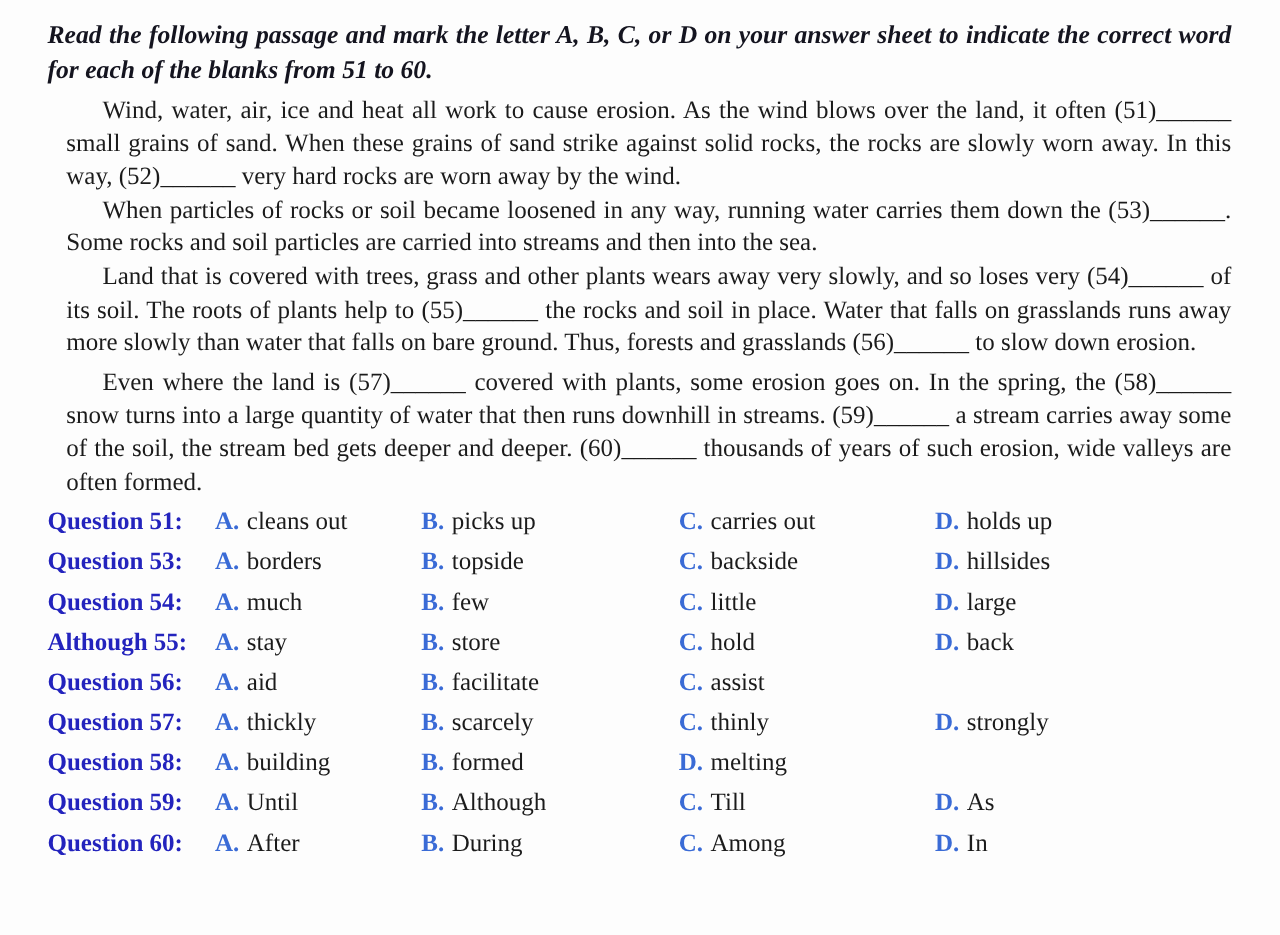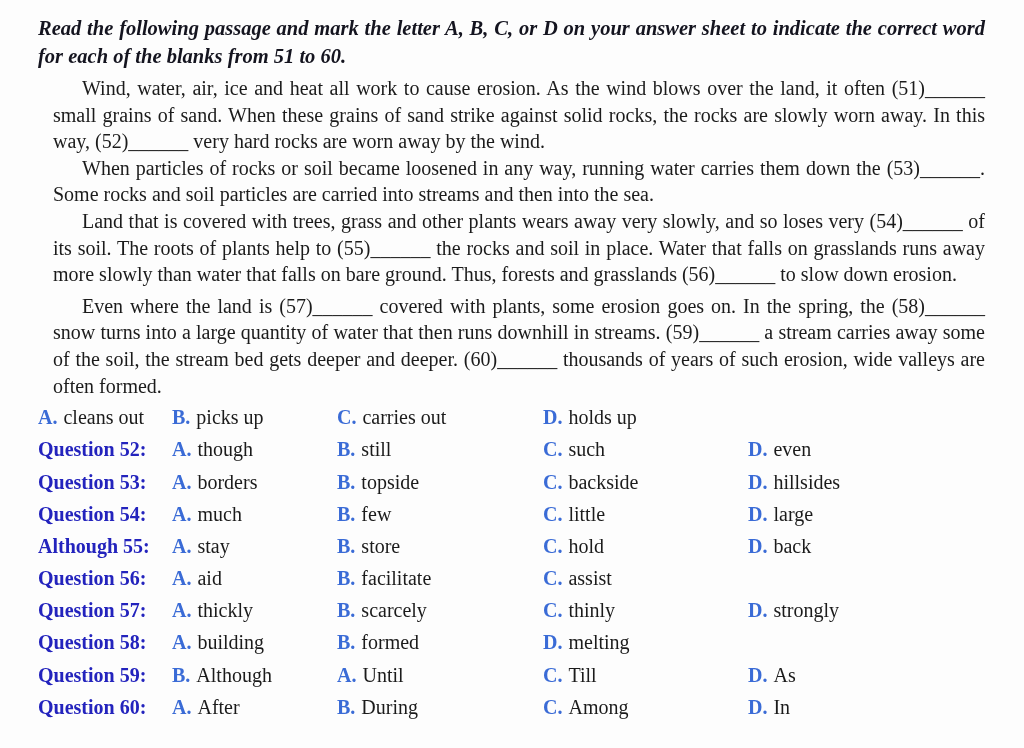--- a/index.html
+++ b/index.html
@@ -68,33 +68,27 @@
 
   <div class="passage">
     <p>Wind, water, air, ice and heat all work to cause erosion. As the wind blows over the land, it often (51)______ small grains of sand. When these grains of sand strike against solid rocks, the rocks are slowly worn away. In this way, (52)______ very hard rocks are worn away by the wind.</p>
     <p>When particles of rocks or soil became loosened in any way, running water carries them down the (53)______. Some rocks and soil particles are carried into streams and then into the sea.</p>
     <p>Land that is covered with trees, grass and other plants wears away very slowly, and so loses very (54)______ of its soil. The roots of plants help to (55)______ the rocks and soil in place. Water that falls on grasslands runs away more slowly than water that falls on bare ground. Thus, forests and grasslands (56)______ to slow down erosion.</p>
     <p class="extra-gap">Even where the land is (57)______ covered with plants, some erosion goes on. In the spring, the (58)______ snow turns into a large quantity of water that then runs downhill in streams. (59)______ a stream carries away some of the soil, the stream bed gets deeper and deeper. (60)______ thousands of years of such erosion, wide valleys are often formed.</p>
   </div>
 
   <div class="questions" id="questions">
   <div class="q-row">
+    <span class="q-label">Question 51:</span>
     <span class="q-opt"><b class="q-letter">A.</b><span class="q-text">cleans out</span></span>
     <span class="q-opt"><b class="q-letter">B.</b><span class="q-text">picks up</span></span>
     <span class="q-opt"><b class="q-letter">C.</b><span class="q-text">carries out</span></span>
     <span class="q-opt"><b class="q-letter">D.</b><span class="q-text">holds up</span></span>
   </div>
 
-  <div class="q-row">
-    <span class="q-label">Question 52:</span>
-    <span class="q-opt"><b class="q-letter">A.</b><span class="q-text">though</span></span>
-    <span class="q-opt"><b class="q-letter">B.</b><span class="q-text">still</span></span>
-    <span class="q-opt"><b class="q-letter">C.</b><span class="q-text">such</span></span>
-    <span class="q-opt"><b class="q-letter">D.</b><span class="q-text">even</span></span>
-  </div>
 
   <div class="q-row">
     <span class="q-label">Question 53:</span>
     <span class="q-opt"><b class="q-letter">A.</b><span class="q-text">borders</span></span>
     <span class="q-opt"><b class="q-letter">B.</b><span class="q-text">topside</span></span>
     <span class="q-opt"><b class="q-letter">C.</b><span class="q-text">backside</span></span>
     <span class="q-opt"><b class="q-letter">D.</b><span class="q-text">hillsides</span></span>
   </div>
 
   <div class="q-row">
@@ -130,22 +124,22 @@
 
   <div class="q-row">
     <span class="q-label">Question 58:</span>
     <span class="q-opt"><b class="q-letter">A.</b><span class="q-text">building</span></span>
     <span class="q-opt"><b class="q-letter">B.</b><span class="q-text">formed</span></span>
     <span class="q-opt"><b class="q-letter">D.</b><span class="q-text">melting</span></span>
   </div>
 
   <div class="q-row">
     <span class="q-label">Question 59:</span>
+    <span class="q-opt"><b class="q-letter">A.</b><span class="q-text">Until</span></span>
     <span class="q-opt"><b class="q-letter">B.</b><span class="q-text">Although</span></span>
-    <span class="q-opt"><b class="q-letter">A.</b><span class="q-text">Until</span></span>
     <span class="q-opt"><b class="q-letter">C.</b><span class="q-text">Till</span></span>
     <span class="q-opt"><b class="q-letter">D.</b><span class="q-text">As</span></span>
   </div>
 
   <div class="q-row">
     <span class="q-label">Question 60:</span>
     <span class="q-opt"><b class="q-letter">A.</b><span class="q-text">After</span></span>
     <span class="q-opt"><b class="q-letter">B.</b><span class="q-text">During</span></span>
     <span class="q-opt"><b class="q-letter">C.</b><span class="q-text">Among</span></span>
     <span class="q-opt"><b class="q-letter">D.</b><span class="q-text">In</span></span>

